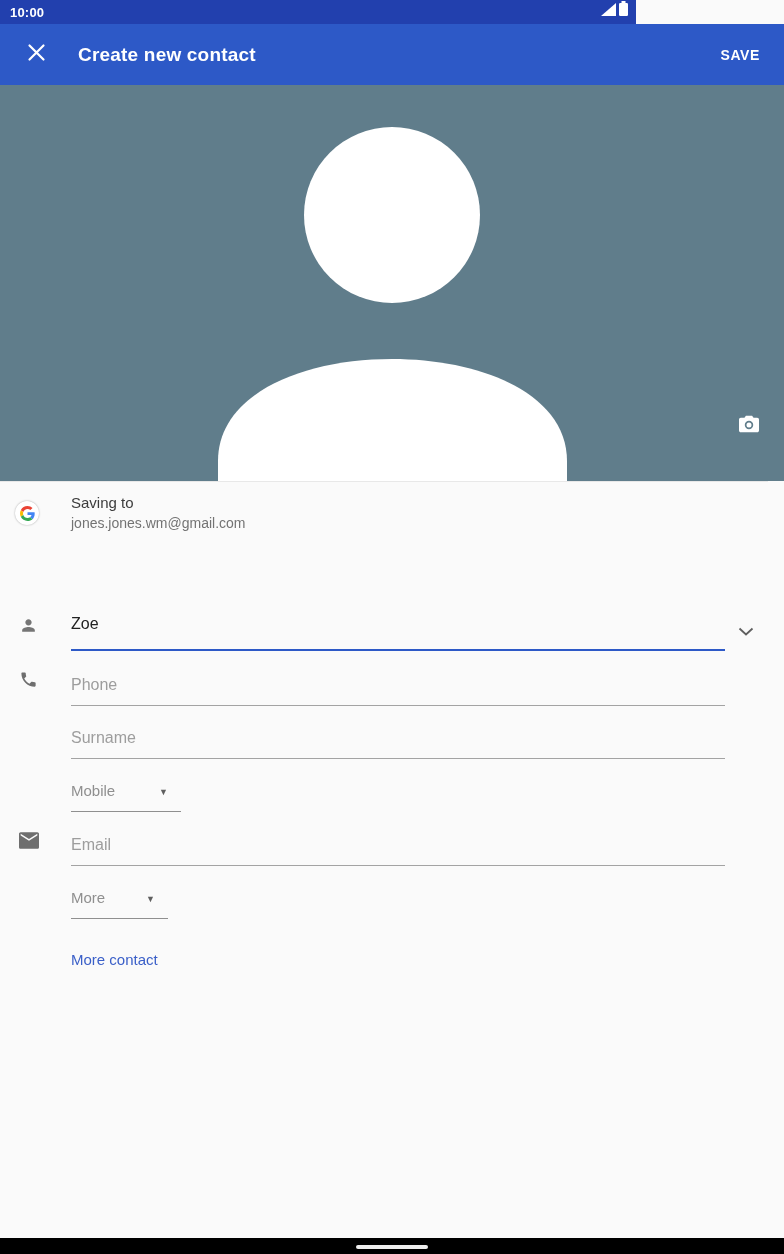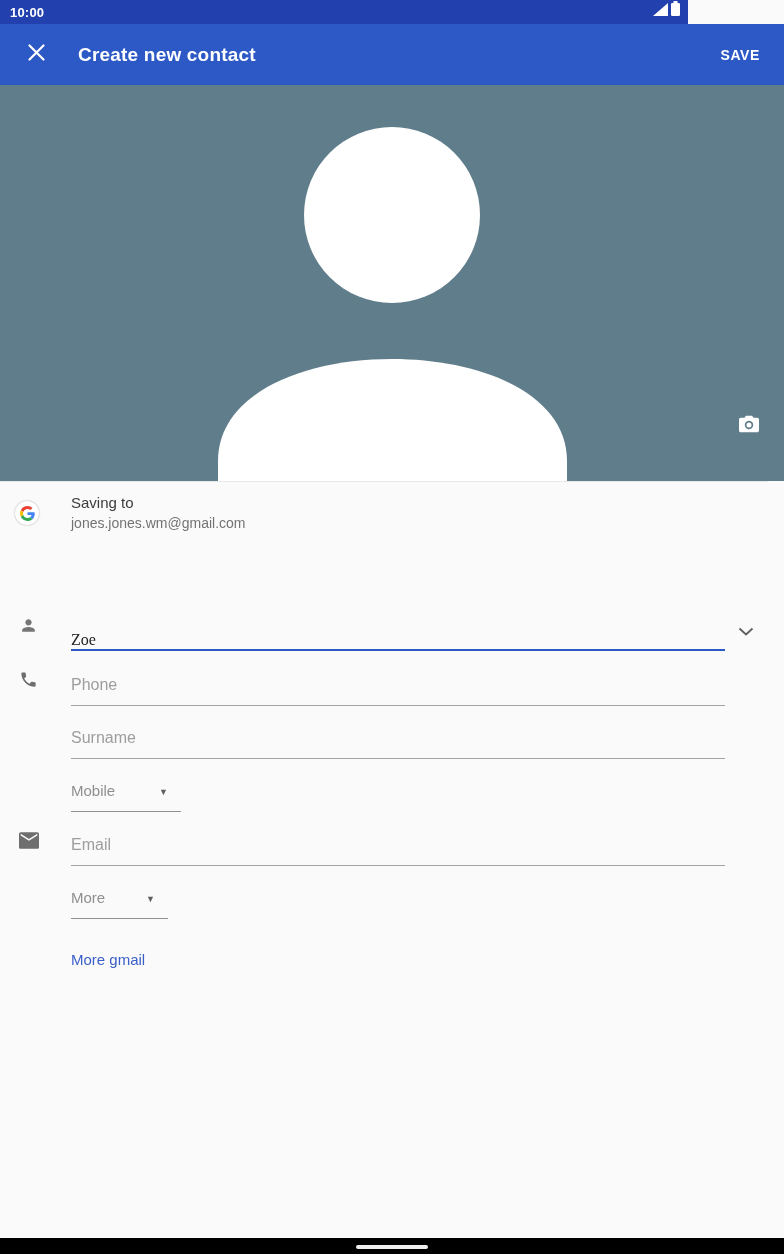--- a/index.html
+++ b/index.html
@@ -5,21 +5,21 @@
   * { margin:0; padding:0; box-sizing:border-box; }
   html,body { background:#e0e0e0; }
   body { font-family:"Liberation Sans", sans-serif; }
   .screen {
     position:relative; width:784px; height:1254px; margin:0 auto;
     background:#fafafa; overflow:hidden;
   }
 
   
   .status-bar {
-    position:absolute; top:0; left:0; width:688px; height:24px;
+    position:absolute; top:0; left:0; width:636px; height:24px;
     background:#2240ae; display:flex; align-items:center;
     justify-content:space-between; padding:0 8px 0 10px;
   }
   .status-time { color:#fff; font-size:13px; font-weight:bold; letter-spacing:.2px; }
   .status-icons { display:flex; align-items:flex-end; gap:3px; padding-bottom:3px; }
 
   
   .app-bar {
     position:absolute; top:24px; left:0; width:784px; height:61px;
     background:#2d59c7; display:flex; align-items:center;
@@ -62,21 +62,21 @@
   .frow .ricon { position:absolute; left:-52px; }
   .frow input {
     width:100%; border:none; outline:none; background:transparent;
     font-family:"Liberation Sans", sans-serif; font-size:16px; color:#212121;
     padding:0 0 11px 0;
   }
   .frow input::placeholder { color:#9d9d9d; opacity:1; }
 
   .row-name { height:102px; border-bottom:2px solid #2d59c7; }
   .row-name .ricon { bottom:10px; }
-  .row-name input { padding-bottom:0;font-family:Liberation Serif, serif; }
+  .row-name input { padding-bottom:16px; }
   .name-expander {
     position:absolute; right:-33px; bottom:6px; width:24px; height:24px;
     display:flex; align-items:center; justify-content:center; cursor:pointer;
   }
   .row-surname { height:53px; border-bottom:1px solid #a3a3a3; }
   .row-phone   { height:55px; border-bottom:1px solid #a3a3a3; }
   .row-phone .ricon { bottom:12px; }
   .row-email   { height:54px; border-bottom:1px solid #a3a3a3;align-items:flex-end; }
   .row-email .ricon { bottom:12px; }
 
@@ -219,20 +219,20 @@
     </div>
 
     
     <div class="type-row">
       <div class="dropdown dd-home">
         <span class="dd-value">More</span>
         <span class="dd-arrow">▼</span>
       </div>
     </div>
 
-    <span class="more-fields">More gmail</span>
+    <span class="more-fields">More contact</span>
   </div>
 
   <div class="nav-bar">
     <div class="home-indicator"></div>
   </div>
 
 </div>
 
 </body></html>

